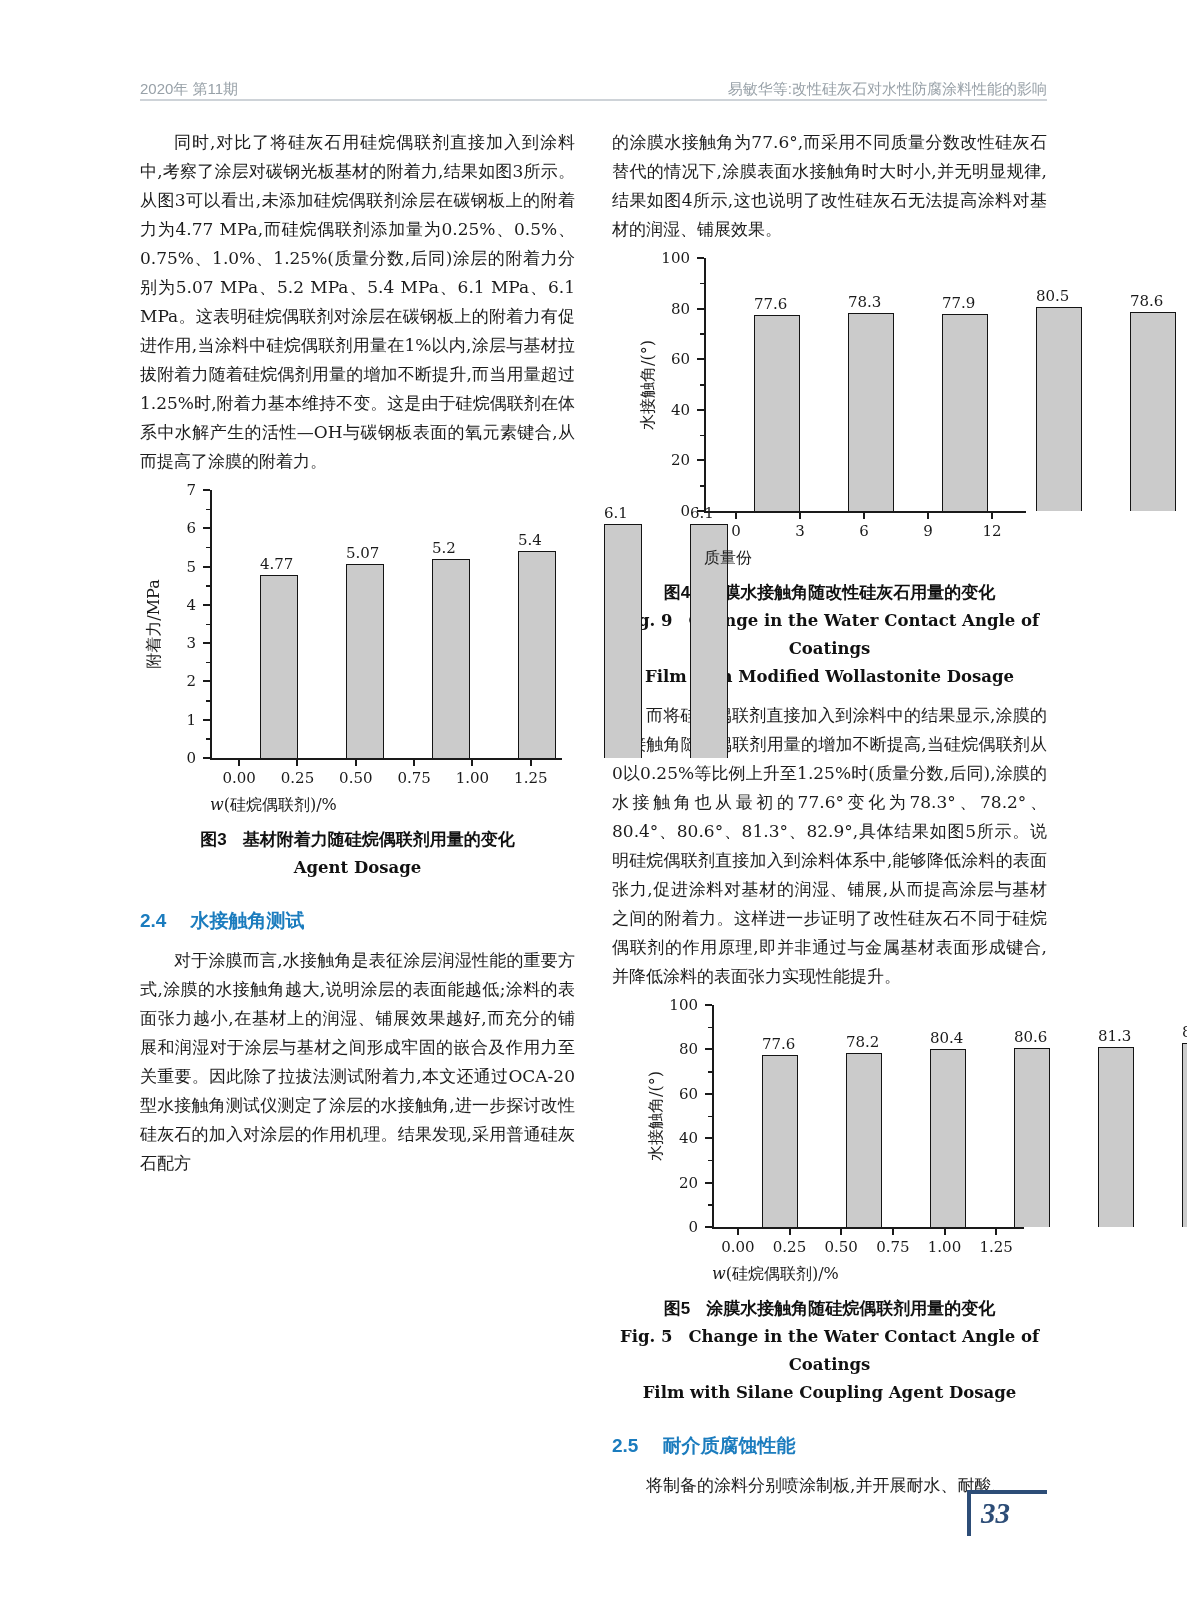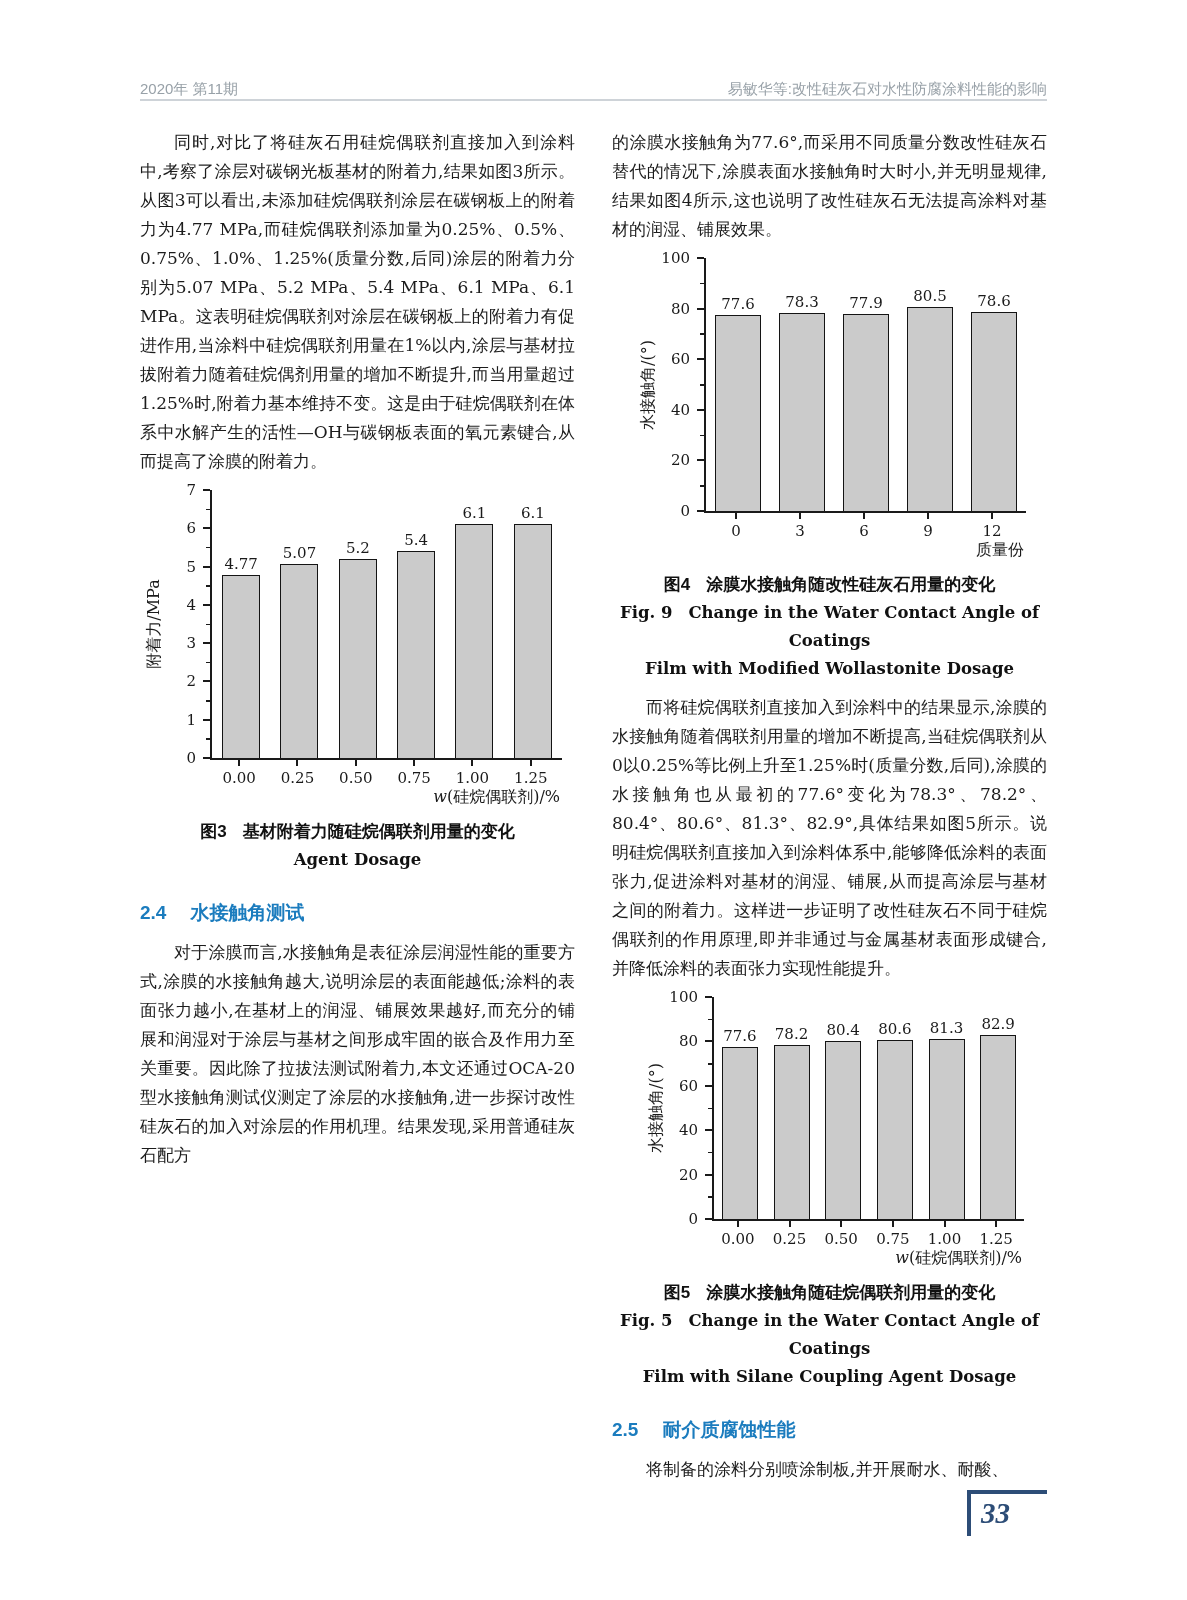--- a/index.html
+++ b/index.html
@@ -38,32 +38,32 @@
   .chart.c1 { margin-left:22px; }
   .chart.c2 { margin-left:30px; }
   .plotbox {
     position:relative; margin-left:70px; box-sizing:content-box;
     border-left:2px solid #1a1a1a; border-bottom:2px solid #1a1a1a;
   }
   .c0 .plotbox { width:350px; height:268px; }
   .c1 .plotbox { width:320px; height:253px; }
   .c2 .plotbox { width:310px; height:222px; }
   .bars { display:flex; height:100%; }
-  .slot { flex:1; height:100%; display:flex; flex-direction:column; align-items:center; justify-content:flex-end; }
+  .slot { flex:1; height:100%; display:flex; flex-direction:column; justify-content:flex-end;margin-left:48px; }
   .barval { font-size:15px; line-height:1; margin-bottom:3px; }
   .bar { background:#cbcbcb; border:1.5px solid #141414; border-bottom:none; box-sizing:border-box; }
   .c0 .bar { width:38px; } .c1 .bar { width:46px; } .c2 .bar { width:36px; }
   .ytick-mark  { position:absolute; left:-9px; width:7px; height:2px; background:#1a1a1a; }
   .ytick-minor { position:absolute; left:-6px; width:4px; height:1.5px; background:#1a1a1a; }
   .ytick-label { position:absolute; left:-62px; width:46px; text-align:right; transform:translateY(50%); line-height:1; }
   .xrow { display:flex; margin-left:70px; }
   .c0 .xrow { width:350px; } .c1 .xrow { width:320px; } .c2 .xrow { width:310px; }
   .xtick { flex:1; position:relative; text-align:center; padding-top:9px; font-size:15px; }
   .xtick::before { content:""; position:absolute; top:0; left:50%; margin-left:-1px; width:2px; height:6px; background:#1a1a1a; }
-  .xlabel { margin-left:70px; margin-top:0; text-align:right; font-size:16px; }
+  .xlabel { margin-left:70px; margin-top:8px; text-align:left; font-size:16px; }
   .c0 .xlabel { width:350px; } .c1 .xlabel { width:320px; } .c2 .xlabel { width:310px; }
   .ylabel {
     position:absolute; left:-58px; top:50%; white-space:nowrap; font-size:16px;
     transform:translate(-50%,-50%) rotate(-90deg);
   }
   
   .footer { position:absolute; right:140px; bottom:54px; display:flex; align-items:flex-start; gap:12px; }
   .footer-text { text-align:right; padding-top:8px; font-family:"Liberation Sans",sans-serif; }
   .footer-zh { font-weight:bold; font-size:20px; color:#59646e; letter-spacing:3px; }
   .footer-en { font-size:13px; color:#b6bcc1; margin-top:4px; }

